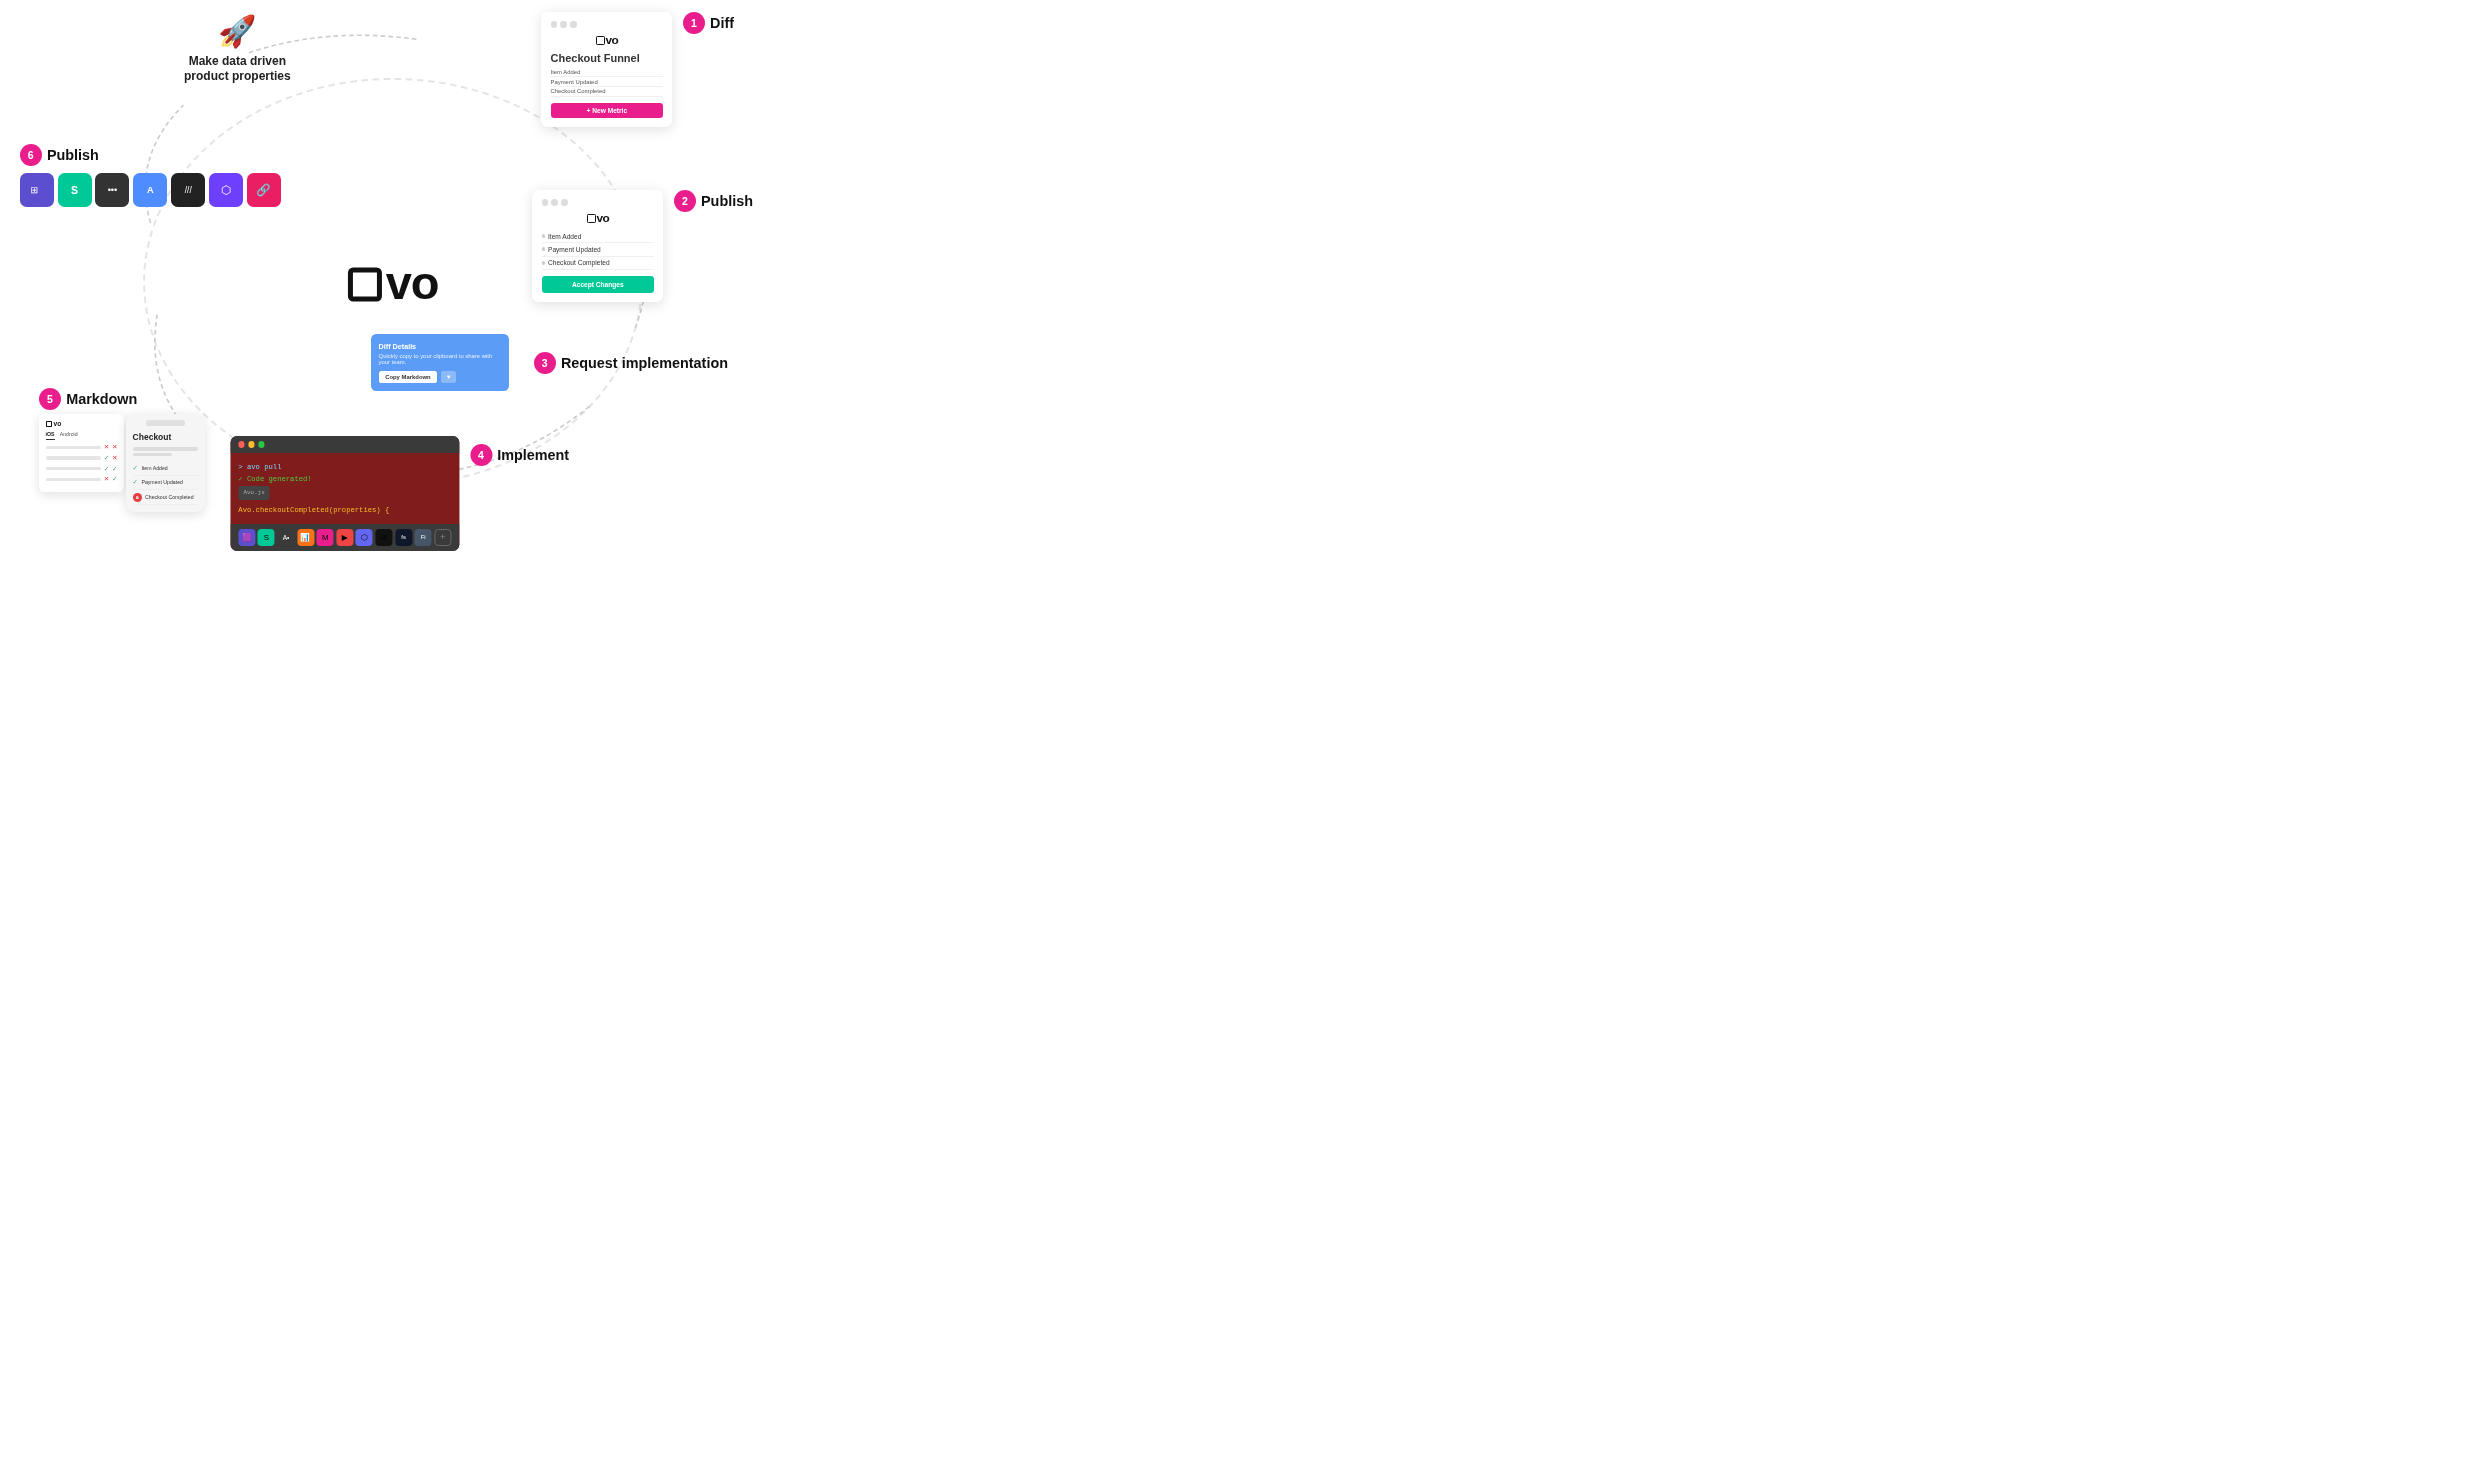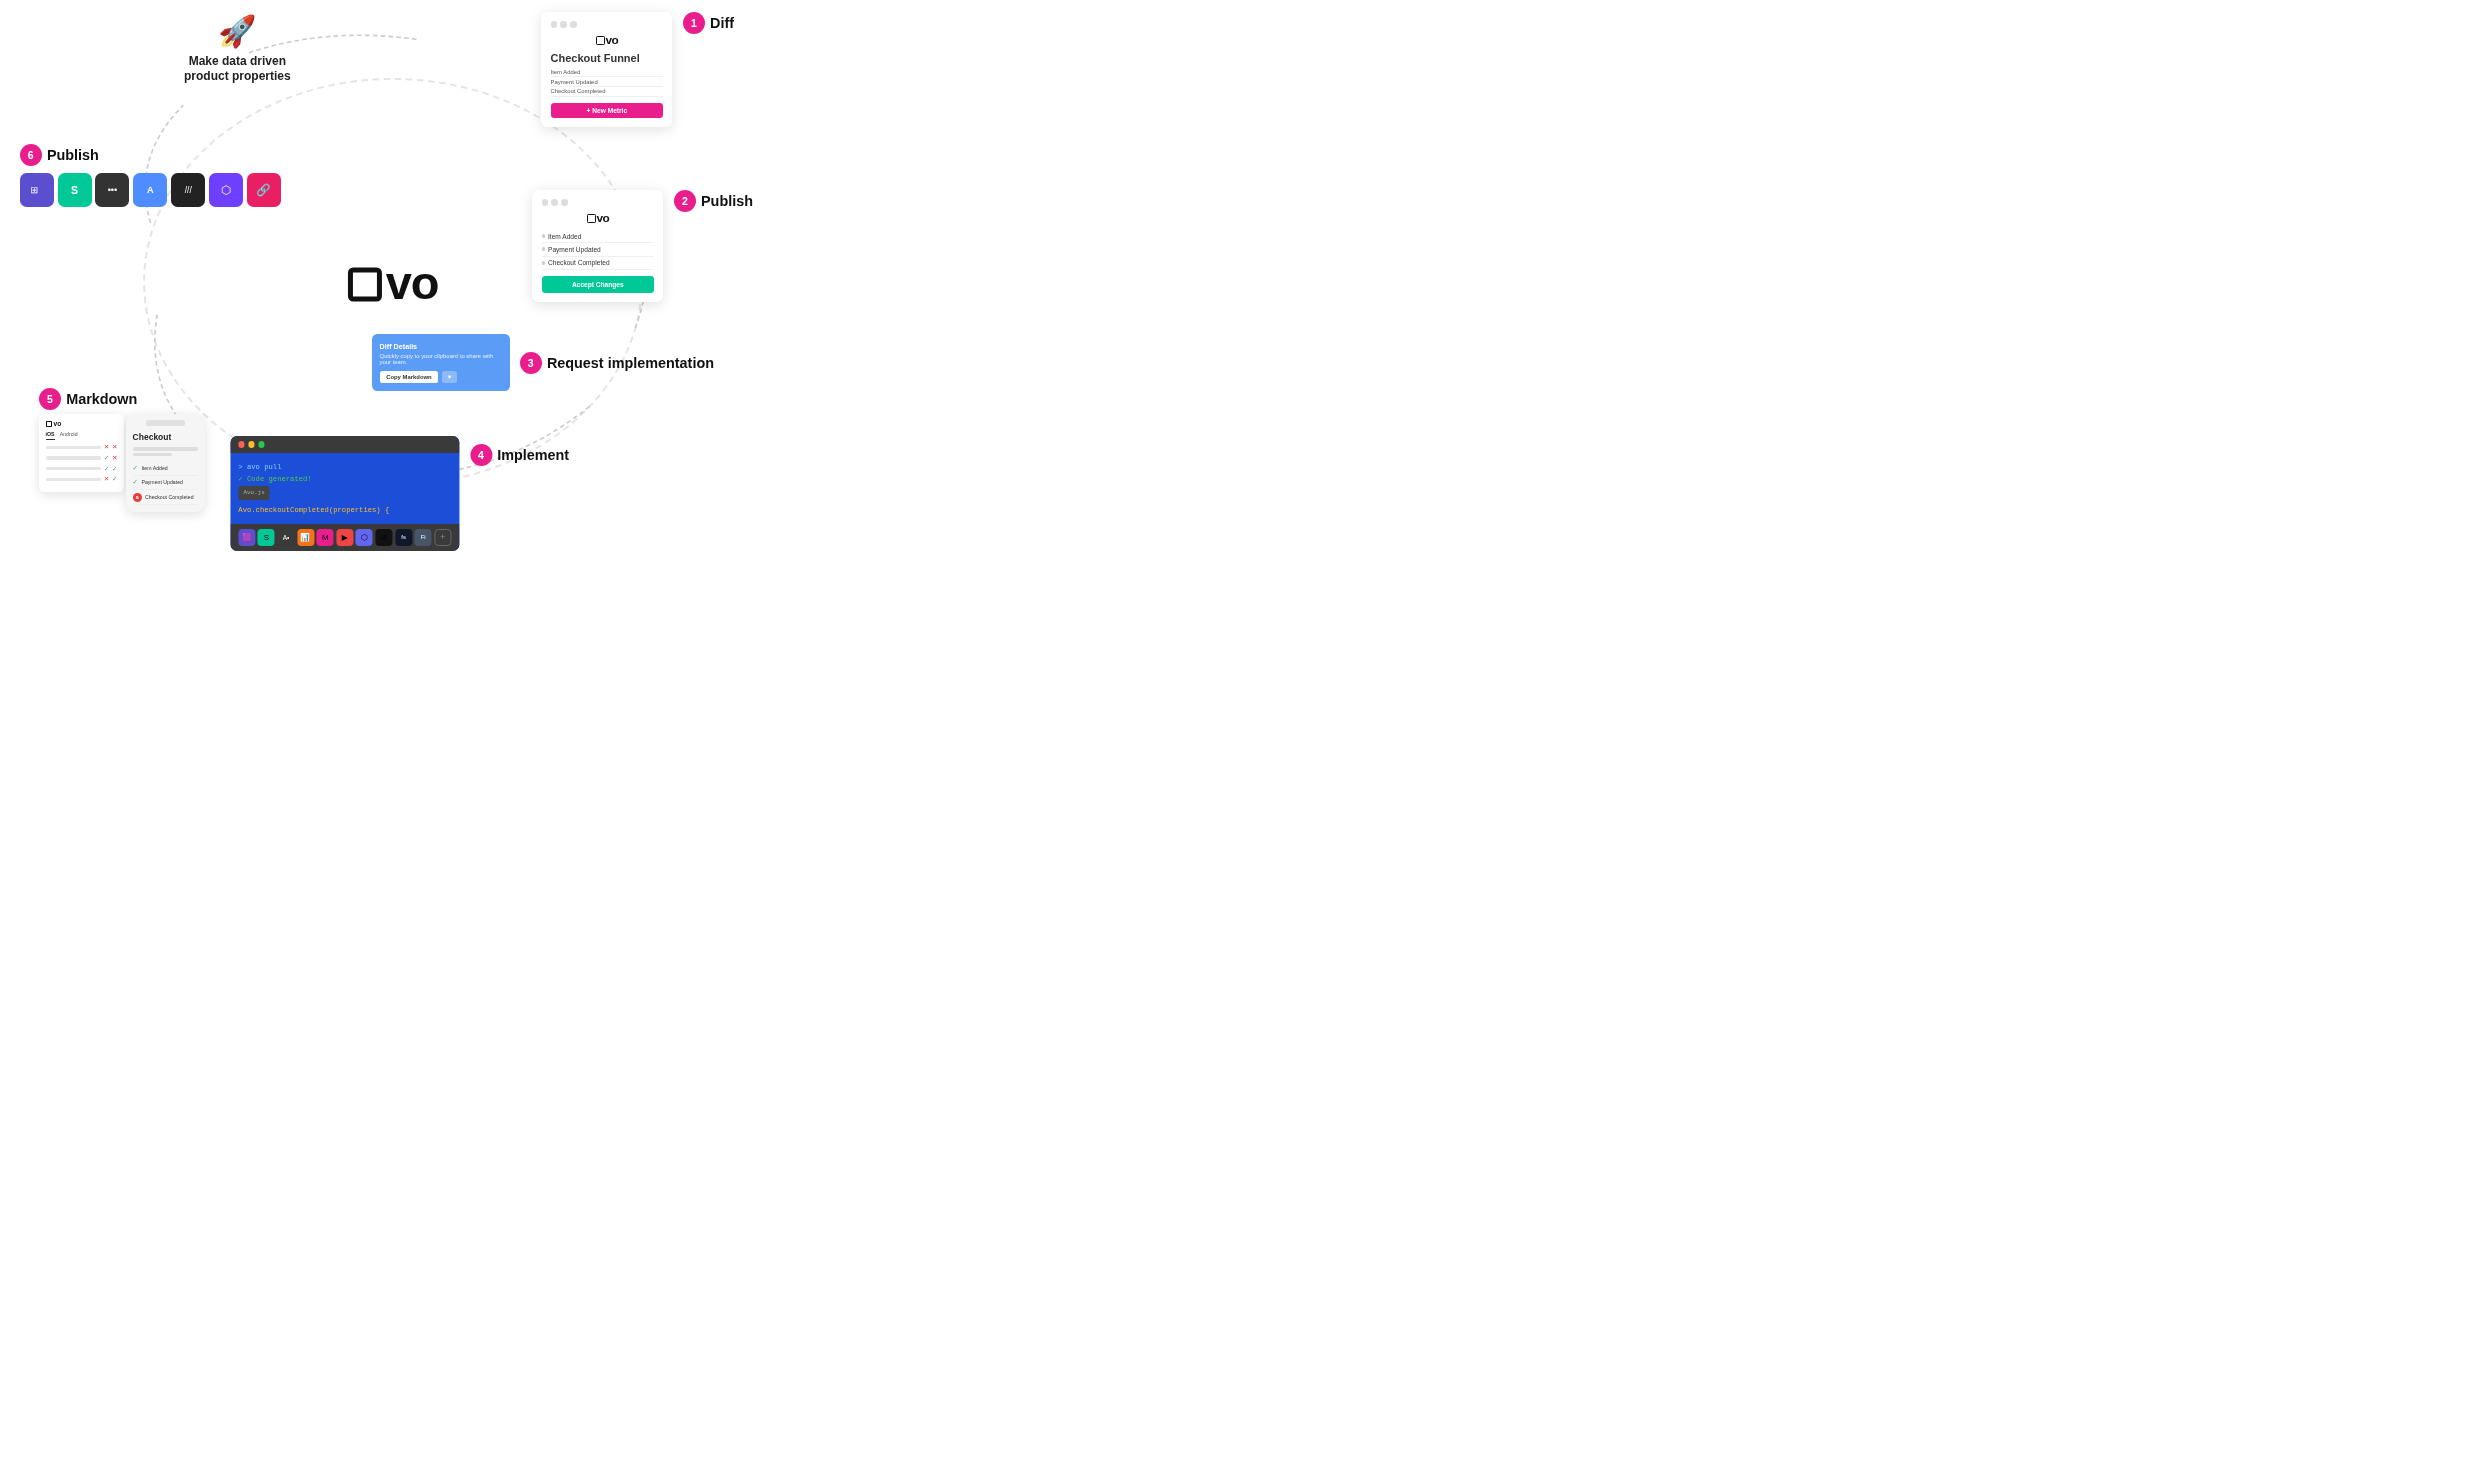--- a/index.html
+++ b/index.html
@@ -215,25 +215,25 @@
       width: 100%;
       margin-top: 6.6px;
       cursor: pointer;
       text-align: center;
     }
 
     
     .step3-area {
       position: absolute;
       top: 334px;
-      right: 72px;
+      right: 58px;
       z-index: 20;
       display: flex;
       align-items: center;
-      gap: 10px;
+      gap: 25px;
     }
 
     .diff-card {
       width: 138px;
       background: #5b9cf6;
       border-radius: 5.2px;
       padding: 7.9px;
       color: white;
     }
 
@@ -278,21 +278,21 @@
       left: 50%;
       transform: translateX(-48%);
       z-index: 20;
       display: flex;
       align-items: flex-start;
       gap: 10.5px;
     }
 
     .code-card {
       width: 229px;
-      background: #1d4ed8;
+      background: #7f1d1d;
       border-radius: 6.6px;
       overflow: hidden;
     }
 
     .code-card-top {
       background: #3a3a3a;
       padding: 5.2px 7.9px;
       display: flex;
       gap: 3.3px;
     }

